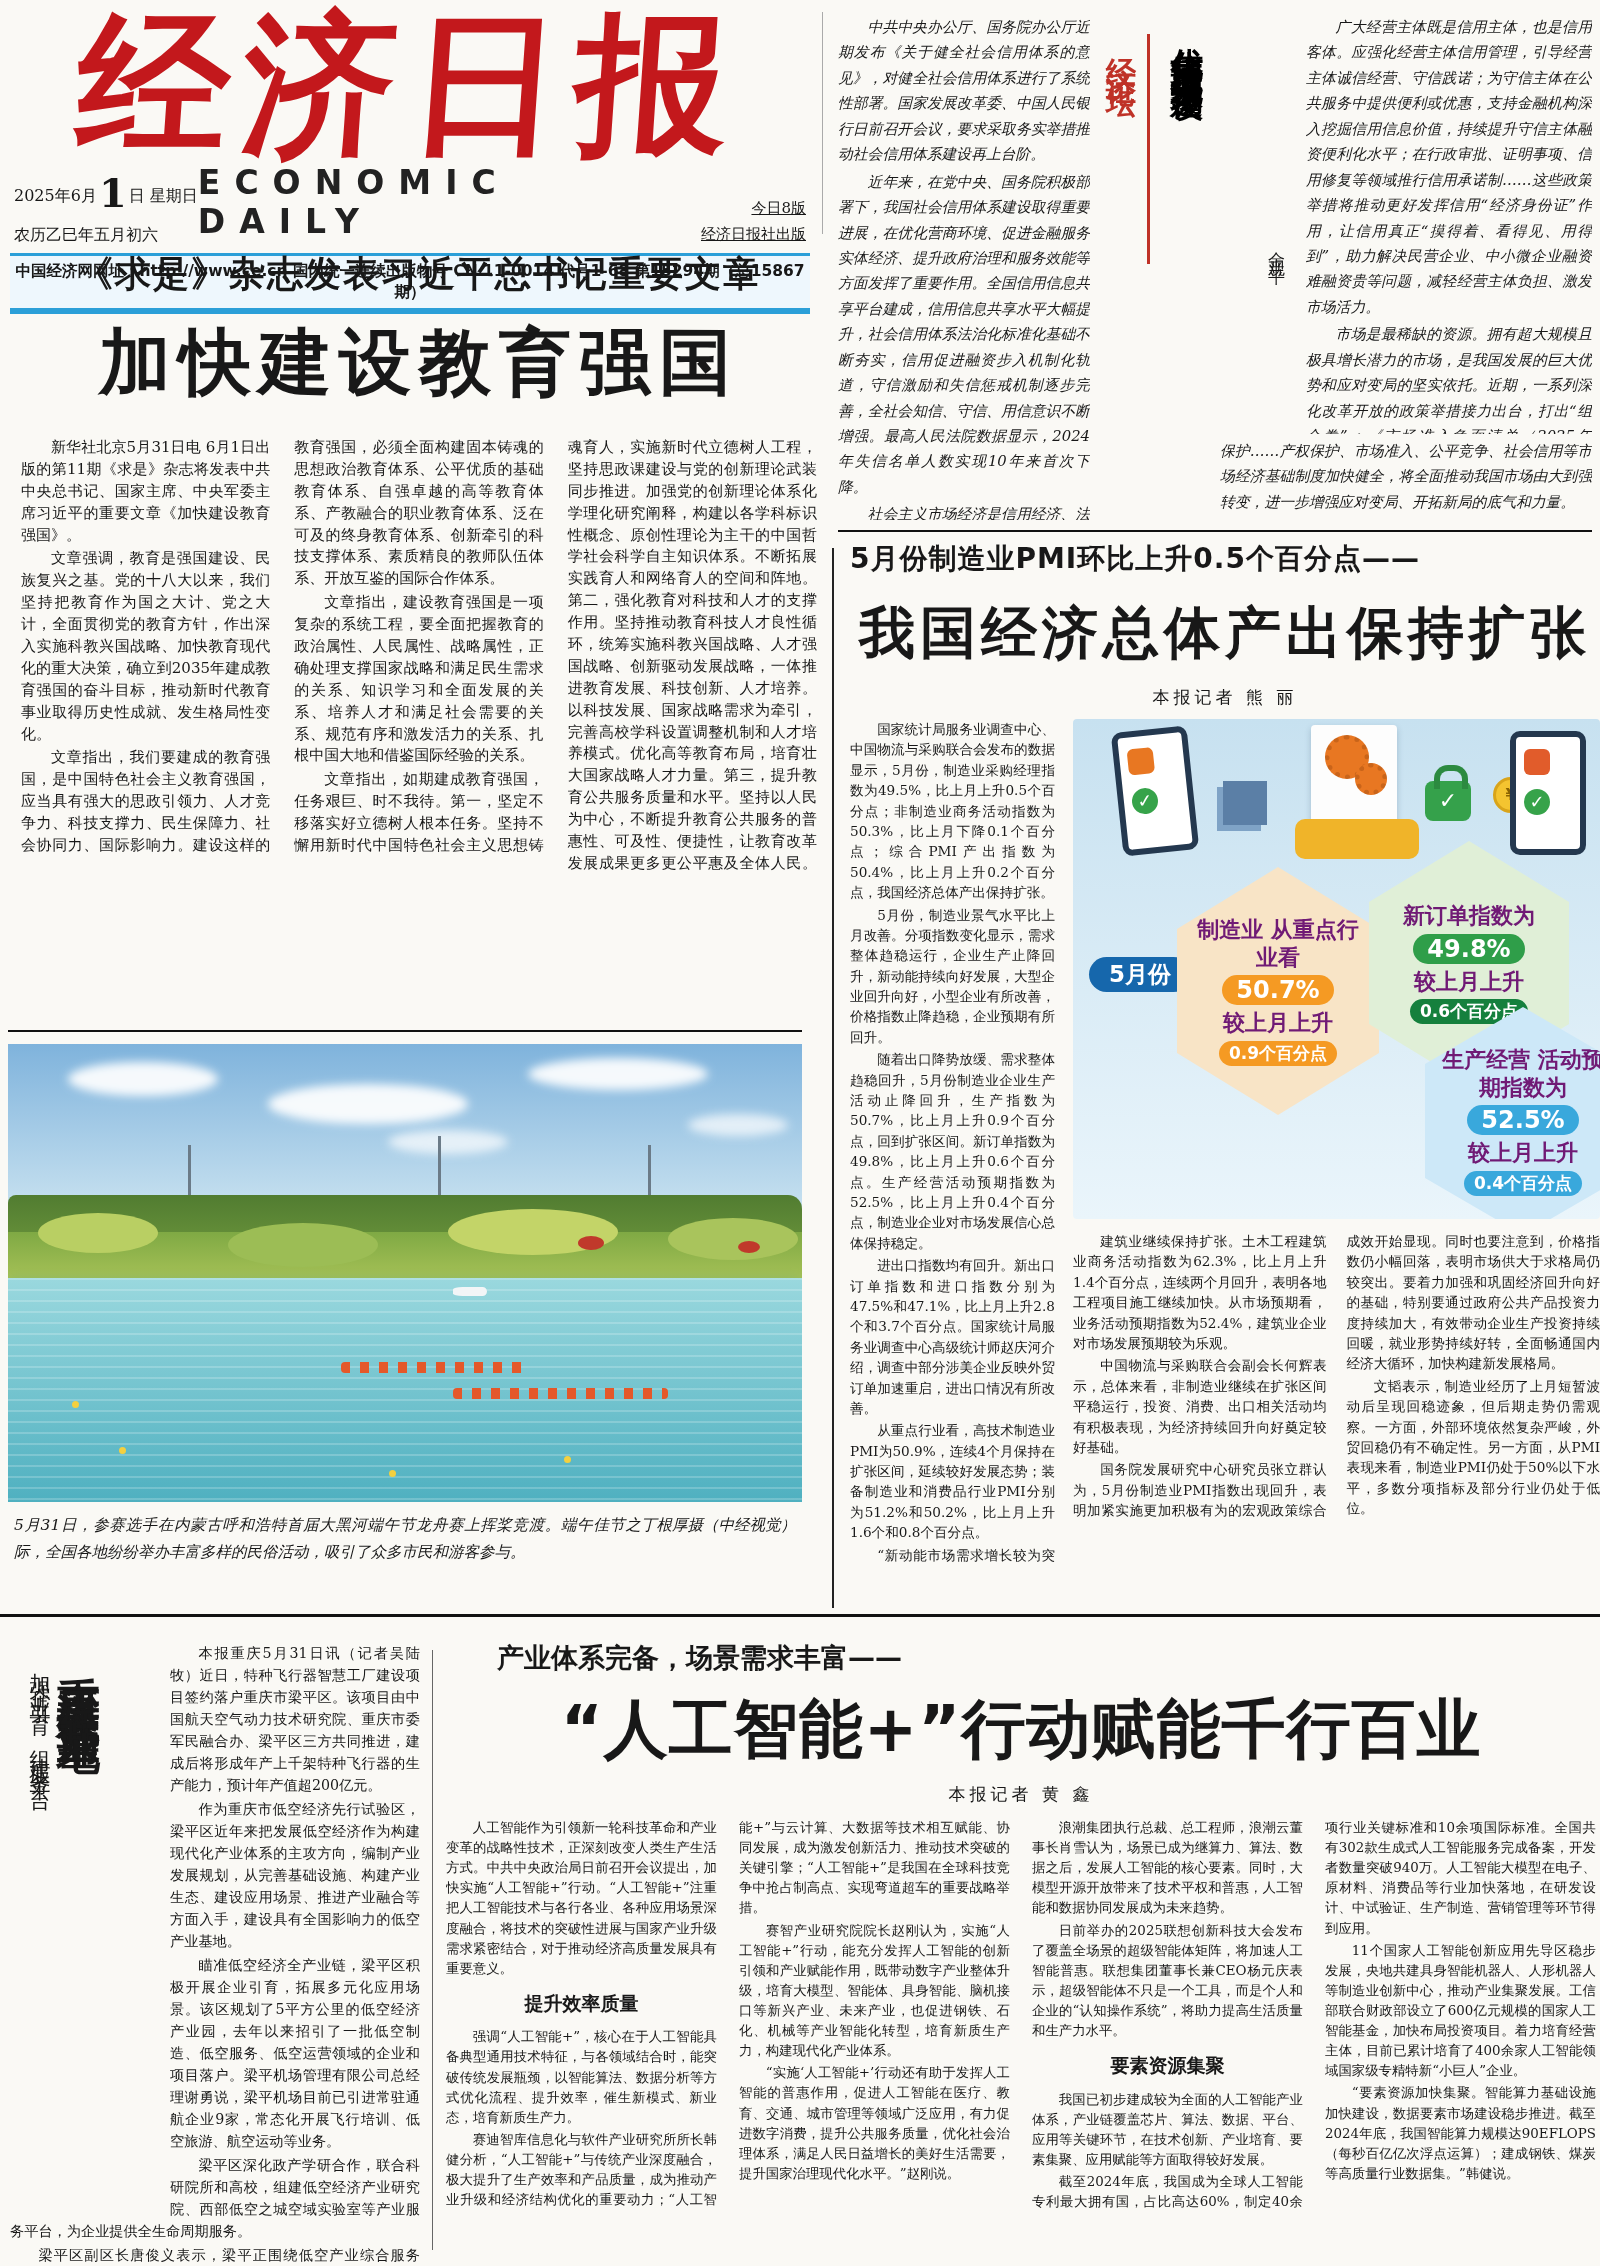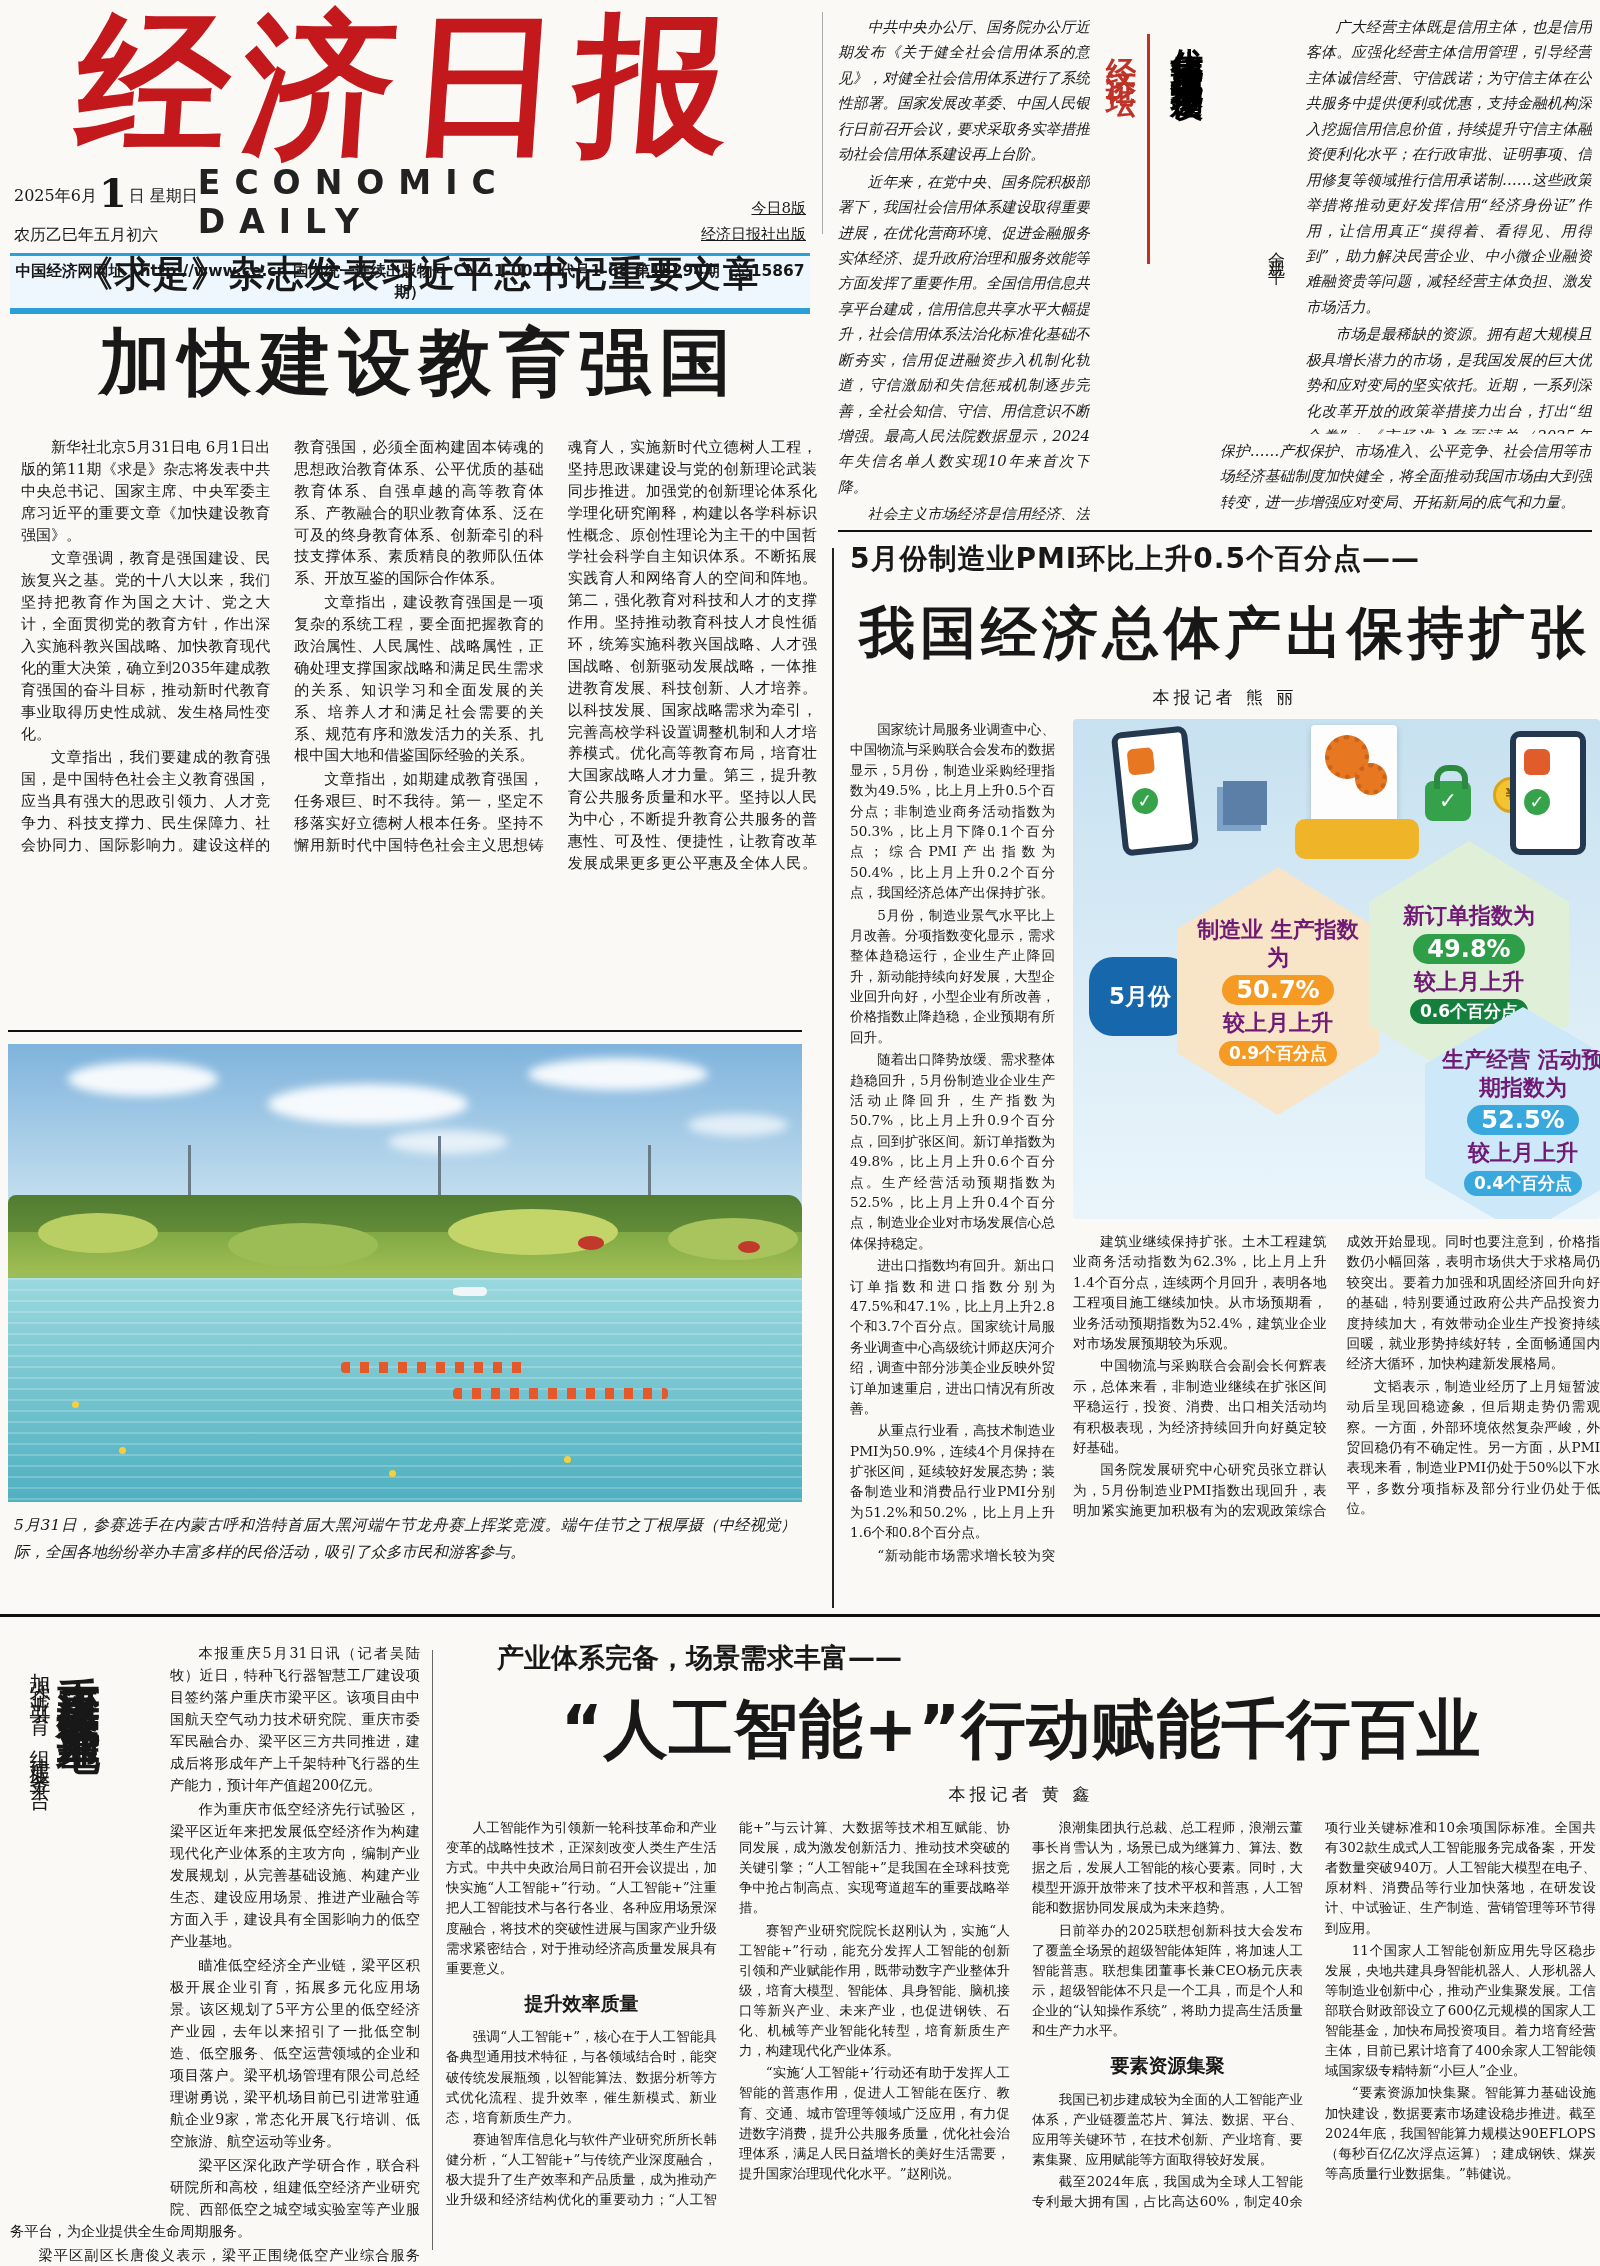--- a/index.html
+++ b/index.html
@@ -70,21 +70,21 @@
   .pmi-kicker{font-weight:900;font-size:28px;letter-spacing:1px;}
   .pmi-headline{font-family:"DejaVu Serif",serif;font-weight:900;font-size:56px;letter-spacing:5px;
                 text-align:center;margin-top:18px;}
   .pmi-byline{text-align:center;font-size:17px;letter-spacing:4px;margin:14px 0 10px;}
   .pmi-bodyrow{display:flex;gap:18px;}
   .pmi-col1{width:205px;font-size:13.6px;line-height:1.5;text-align:justify;height:846px;overflow:hidden;}
   .pmi-right{flex:1;}
   .infographic{position:relative;height:500px;background:linear-gradient(180deg,#c7e1f0,#eaf5fb);
                border-radius:4px;overflow:hidden;}
   .badge{position:absolute;left:16px;top:238px;background:#1667ac;color:#fff;font-weight:bold;
-         font-size:23px;padding:24px 20px;border-radius:24px;font-family:"DejaVu Sans",sans-serif;}
+         font-size:23px;padding:2px 20px;border-radius:24px;font-family:"DejaVu Sans",sans-serif;}
   .hex{position:absolute;clip-path:polygon(50% 0,100% 25%,100% 75%,50% 100%,0 75%,0 25%);
        display:flex;flex-direction:column;align-items:center;justify-content:center;gap:4px;
        text-align:center;font-family:"DejaVu Sans",sans-serif;font-weight:bold;padding:10px;}
   .hex .nm{font-size:22px;color:#701a75;line-height:1.25;}
   .pill{color:#fff;border-radius:18px;padding:1px 14px;font-size:24px;}
   .pill2{color:#fff;border-radius:16px;padding:1px 10px;font-size:17px;}
   .phone{position:absolute;width:64px;height:112px;border:6px solid #24384f;border-radius:10px;background:#fff;}
   .phone .app1{position:absolute;left:8px;top:12px;width:26px;height:26px;border-radius:6px;background:#e87722;}
   .phone .app2{position:absolute;left:8px;top:52px;width:26px;height:26px;border-radius:50%;background:#36a34a;
                color:#fff;font-size:18px;line-height:26px;text-align:center;font-family:"DejaVu Sans",sans-serif;}
@@ -236,21 +236,21 @@
           <div class="platform" style="left:222px;top:100px;width:124px;height:40px;"></div>
           <div class="lock" style="left:352px;top:62px;">✓</div>
           <div class="coin" style="left:420px;top:58px;width:30px;height:30px;line-height:30px;font-size:16px;">¥</div>
           <div class="coin" style="left:440px;top:80px;width:24px;height:24px;line-height:24px;font-size:13px;">¥</div>
           <div class="phone" style="right:14px;top:12px;">
             <div class="app1" style="background:#e15c2b;"></div>
             <div class="app2">✓</div>
           </div>
           <div class="badge">5月份</div>
           <div class="hex" style="left:104px;top:148px;width:182px;height:228px;background:#f8e4c6;">
-            <div class="nm">制造业 生产指数为</div>
+            <div class="nm">制造业 从重点行业看</div>
             <div class="pill" style="background:#f59a23;">50.7%</div>
             <div class="nm">较上月上升</div>
             <div class="pill2" style="background:#f59a23;">0.9个百分点</div>
           </div>
           <div class="hex" style="left:296px;top:122px;width:180px;height:224px;background:#e0efd7;">
             <div class="nm">新订单指数为</div>
             <div class="pill" style="background:#2f9e49;">49.8%</div>
             <div class="nm">较上月上升</div>
             <div class="pill2" style="background:#15803d;">0.6个百分点</div>
           </div>

